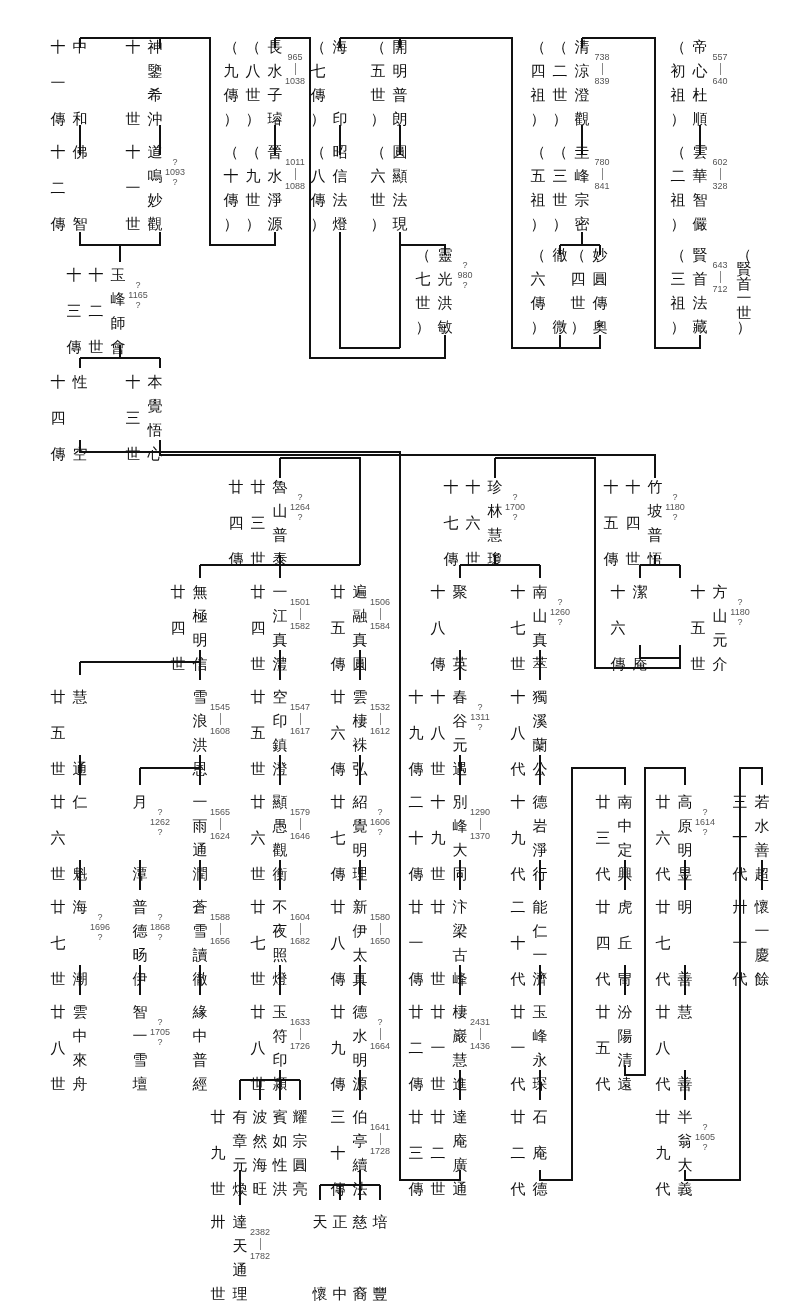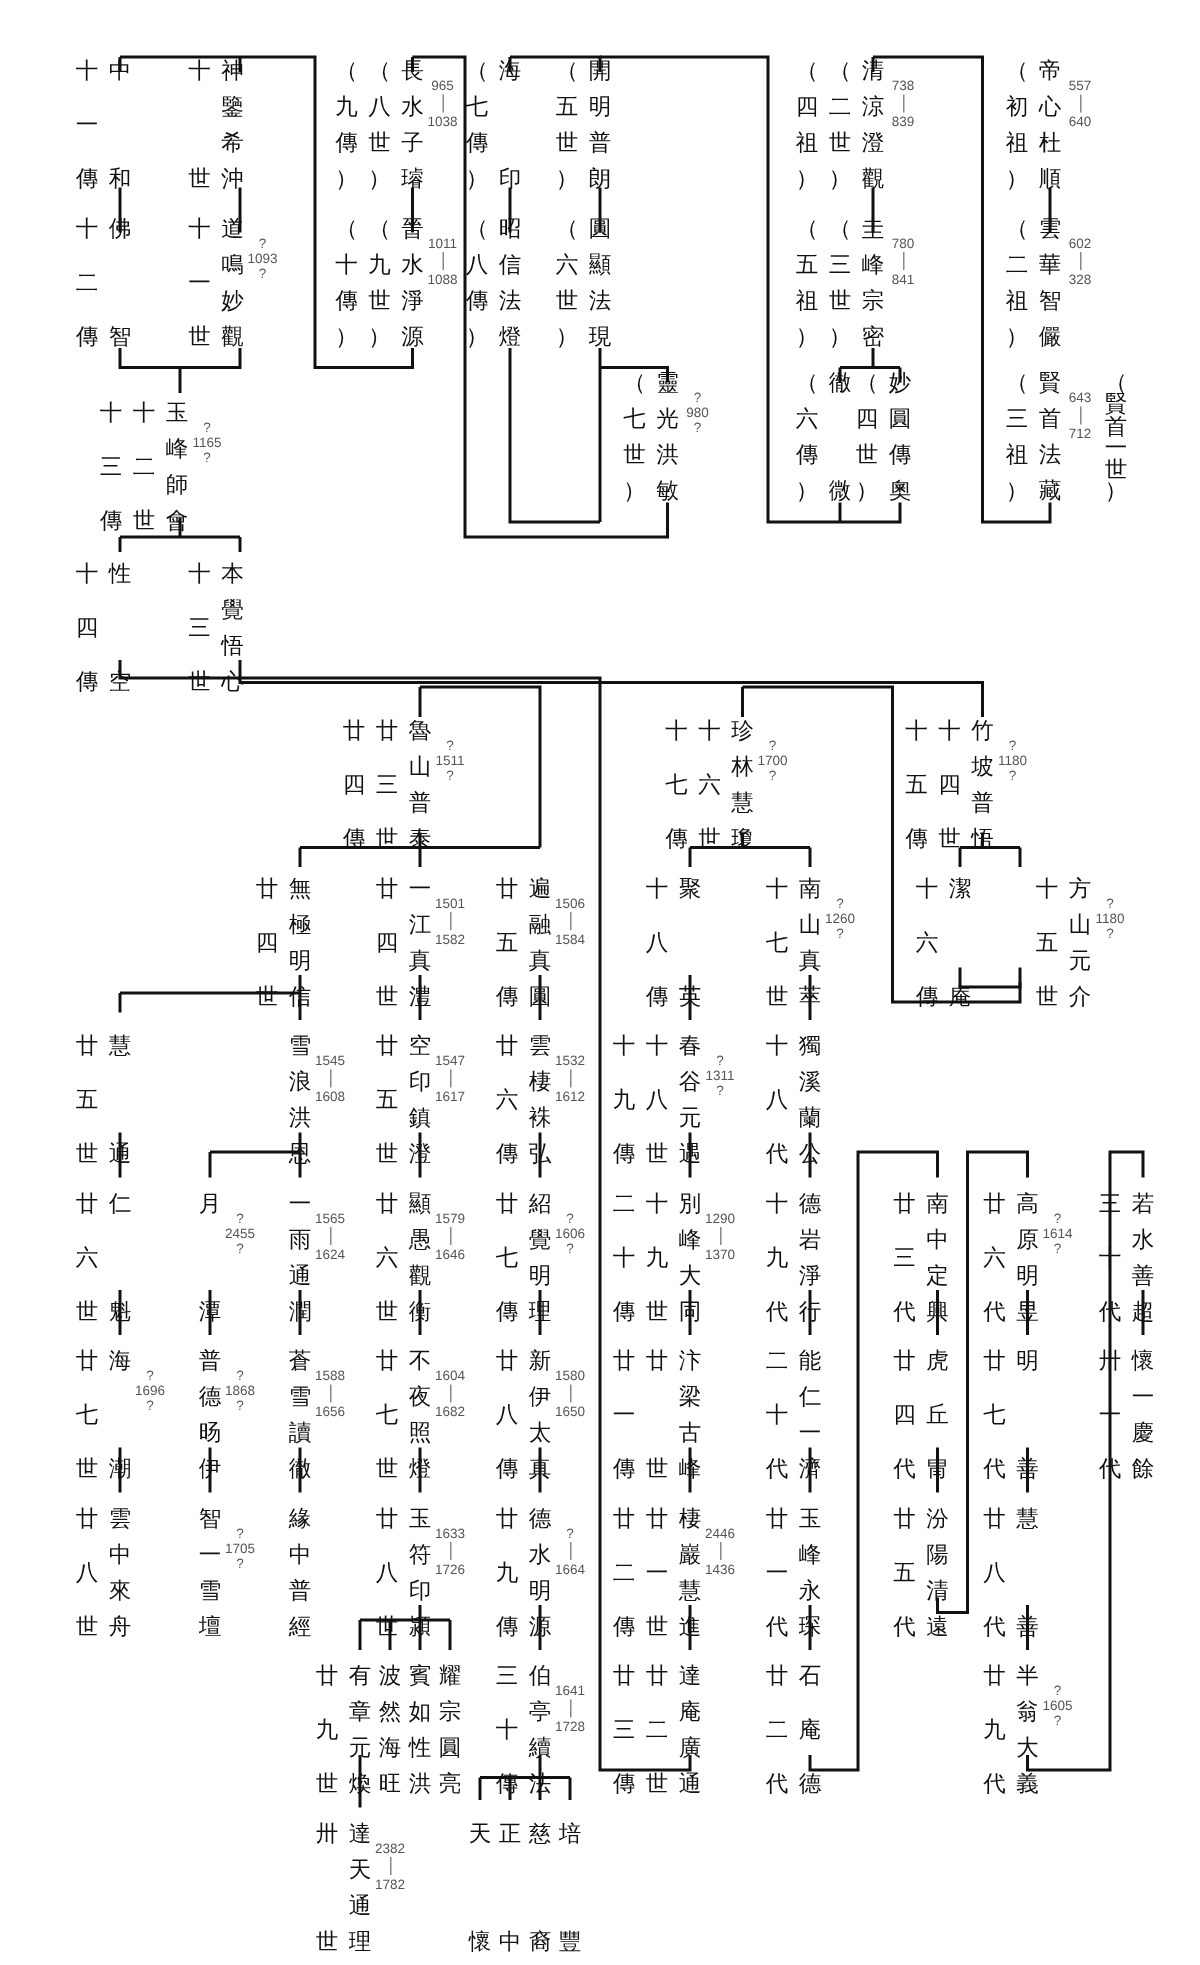--- a/index.html
+++ b/index.html
@@ -624,21 +624,21 @@
       <span style="top: 0px;">廿</span>
       <span style="top: 36px;">一</span>
       <span style="top: 72px;">世</span>
     </div>
     <div class="col" style="left: 407px; top: 1003px;">
       <span style="top: 0px;">廿</span>
       <span style="top: 36px;">二</span>
       <span style="top: 72px;">傳</span>
     </div>
     <div class="dates" style="left: 468px; top: 1017px;">
-      <span class="q">2446</span>
+      <span class="q">2431</span>
       <span class="bar"></span>
       <span class="q">1436</span>
     </div>
     <div class="col" style="left: 451px; top: 1108px;">
       <span style="top: 0px;">達</span>
       <span style="top: 24px;">庵</span>
       <span style="top: 48px;">廣</span>
       <span style="top: 72px;">通</span>
     </div>
     <div class="col" style="left: 429px; top: 1108px;">
@@ -824,21 +824,21 @@
       <span style="top: 36px;">三</span>
       <span style="top: 72px;">世</span>
     </div>
     <div class="col" style="left: 227px; top: 478px;">
       <span style="top: 0px;">廿</span>
       <span style="top: 36px;">四</span>
       <span style="top: 72px;">傳</span>
     </div>
     <div class="dates" style="left: 288px; top: 492px;">
       <span class="q">?</span>
-      <span class="q">1511</span>
+      <span class="q">1264</span>
       <span class="q">?</span>
     </div>
     <div class="col" style="left: 191px; top: 583px;">
       <span style="top: 0px;">無</span>
       <span style="top: 24px;">極</span>
       <span style="top: 48px;">明</span>
       <span style="top: 72px;">信</span>
     </div>
     <div class="col" style="left: 169px; top: 583px;">
       <span style="top: 0px;">廿</span>
@@ -940,21 +940,21 @@
       <span style="top: 36px;">六</span>
       <span style="top: 72px;">世</span>
     </div>
     <div class="col" style="left: 131px; top: 793px;">
       <span style="top: 0px;">月</span>
       <span style="top: 36px;">　</span>
       <span style="top: 72px;">潭</span>
     </div>
     <div class="dates" style="left: 148px; top: 807px;">
       <span class="q">?</span>
-      <span class="q">2455</span>
+      <span class="q">1262</span>
       <span class="q">?</span>
     </div>
     <div class="col" style="left: 191px; top: 793px;">
       <span style="top: 0px;">一</span>
       <span style="top: 24px;">雨</span>
       <span style="top: 48px;">通</span>
       <span style="top: 72px;">潤</span>
     </div>
     <div class="dates" style="left: 208px; top: 807px;">
       <span class="q">1565</span>

